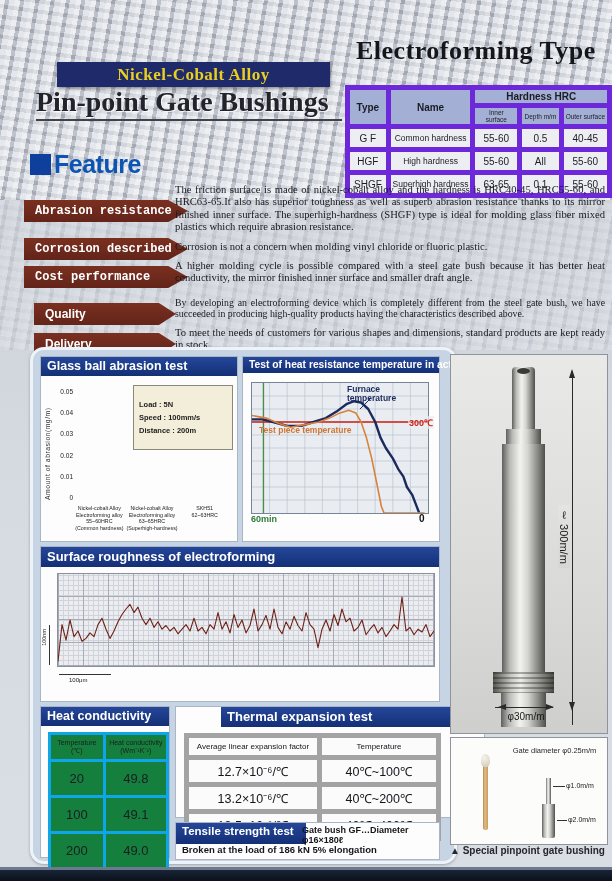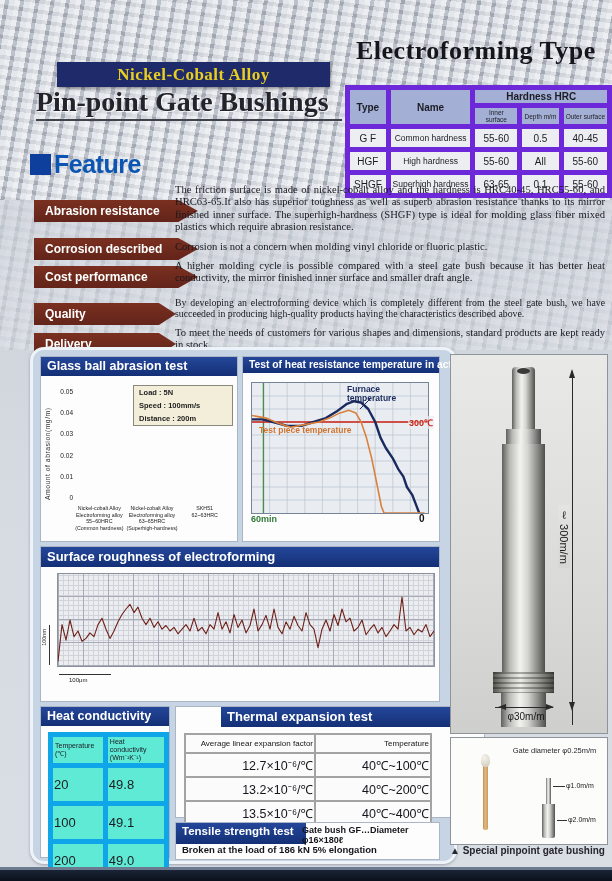--- a/index.html
+++ b/index.html
@@ -36,42 +36,42 @@
   #hardness .data td{font-size:10px;height:16px;}
   #hardness .hd-top{font-size:10px;height:14px;}
 
   
   #feature-head{left:30px;top:150px;display:flex;align-items:center;}
   #feature-square{width:21px;height:21px;background:#0e3f9d;margin-right:3px;}
   #feature-title{font:bold 25px "Liberation Sans",sans-serif;color:#0c55b2;letter-spacing:-.5px;}
   .badge{height:22px;background:linear-gradient(180deg,#7a3020,#63241a);color:#fff;
     font:bold 12px "Liberation Sans",sans-serif;line-height:22px;padding-left:11px;
     clip-path:polygon(0 0,88% 0,100% 50%,88% 100%,0 100%);}
-  .b-long{left:34px;width:153px;}
+  .b-long{left:24px;width:153px;font-family:Liberation Mono, monospace;}
   .b-short{left:34px;width:131px;}
   .ftext{left:175px;width:430px;font:10.6px/1.16 "Liberation Serif",serif;color:#18181f;text-align:justify;}
 
   
   #card{left:30px;top:347px;width:421px;height:511px;background:#c6d4e4;border:3px solid #eef3f9;
     border-radius:14px;box-shadow:0 1px 3px rgba(60,70,90,.4);}
 
   .panel{position:absolute;background:#fdfdfd;border:1px solid #aab6c6;}
   .pband{background:linear-gradient(180deg,#25479a,#132f76);color:#fff;font-weight:bold;
     padding:2px 6px 3px 6px;white-space:nowrap;}
 
   
   #p-abrasion{left:40px;top:356px;width:196px;height:184px;}
   #p-abrasion .pband{font-size:12.5px;}
   #ab-ylab{left:3px;top:28px;width:10px;height:138px;font-size:6.8px;color:#333;
     writing-mode:vertical-rl;transform:rotate(180deg);text-align:center;letter-spacing:.5px;}
   #abrasion-yticks{left:14px;top:22px;width:20px;height:130px;font-size:6.5px;color:#222;}
   #abrasion-yticks .ytick{position:absolute;right:2px;}
   #abrasion-plot{left:36px;top:22px;width:148px;height:124px;}
   #abrasion-legend{left:92px;top:28px;width:88px;background:#f2eeda;border:1px solid #8a8a7a;
-    font-size:7.5px;font-weight:bold;color:#222;padding:0 5px;line-height:1.75;}
+    font-size:7.5px;font-weight:bold;color:#222;padding:12px 5px;line-height:1.75;}
   #abrasion-categories{left:32px;top:148px;width:158px;display:flex;}
   #abrasion-categories .cat{flex:1;font-size:5.3px;line-height:1.25;text-align:center;color:#222;}
 
   
   #p-heat{left:242px;top:356px;width:196px;height:184px;}
   #p-heat .pband{font-size:10.3px;}
   #heat-plot{left:8px;top:25px;width:176px;height:130px;border:1px solid #76849a;background:#e9edf2;}
   .heat-lbl{position:absolute;font-weight:bold;}
   #lbl-furnace{left:104px;top:28px;width:62px;font-size:8.5px;color:#1b2a5e;line-height:1.05;}
   #lbl-testpiece{left:16px;top:68px;width:150px;font-size:8.5px;color:#d07430;}
@@ -94,30 +94,30 @@
   #rough-vscale .txt{position:absolute;left:-4px;top:4px;font-size:5.5px;color:#222;
     writing-mode:vertical-rl;transform:rotate(180deg);}
   #rough-hscale{left:18px;top:124px;width:52px;height:14px;}
   #rough-hscale .bar{position:absolute;left:0;top:3px;width:52px;height:1px;background:#333;}
   #rough-hscale .txt{position:absolute;left:10px;top:6px;font-size:6px;color:#222;}
 
   
   #p-cond{left:40px;top:706px;width:128px;height:150px;}
   #p-cond .pband{font-size:12.5px;}
   #cond-table{position:absolute;left:7px;top:25px;border-collapse:collapse;}
-  #cond-table td{border:5px solid #0ea5e9;text-align:left;color:#1c1c22;background:#5eead4;}
+  #cond-table td{border:3px solid #0ea5e9;text-align:center;color:#1c1c22;background:#15803d;}
   #cond-table .h td{font-size:7px;line-height:1.15;height:22px;font-weight:normal;padding:1px 2px;}
   #cond-table .d td{font-size:13px;height:31px;}
   #cond-table .c1{width:50px;}#cond-table .c2{width:62px;}
 
   
   #p-exp{left:175px;top:706px;width:263px;height:110px;padding-left:45px;}
   #p-exp .pband{font-size:13px;}
   #exp-table{position:absolute;left:8px;top:26px;border-collapse:collapse;}
-  #exp-table td{border:2px solid #a3a3a3;text-align:right;color:#15151c;background:#fbfbfb;}
+  #exp-table td{border:5px solid #a3a3a3;text-align:center;color:#15151c;background:#fbfbfb;}
   #exp-table .h td{font-size:8px;height:15px;}
   #exp-table .d td{font-size:12.5px;height:20px;}
   #exp-table .c1{width:126px;}#exp-table .c2{width:112px;}
 
   
   #p-tensile{left:175px;top:822px;width:263px;height:36px;}
   #tensile-band{position:absolute;left:0;top:0;width:120px;height:18px;font-size:11.5px;
     line-height:15px;padding:1px 4px 2px 6px;}
   #tensile-subject{position:absolute;left:126px;top:2px;width:135px;font-size:9px;font-weight:bold;color:#15151c;}
   #tensile-result{position:absolute;left:6px;top:21px;width:255px;font-size:9.5px;font-weight:bold;color:#15151c;}

